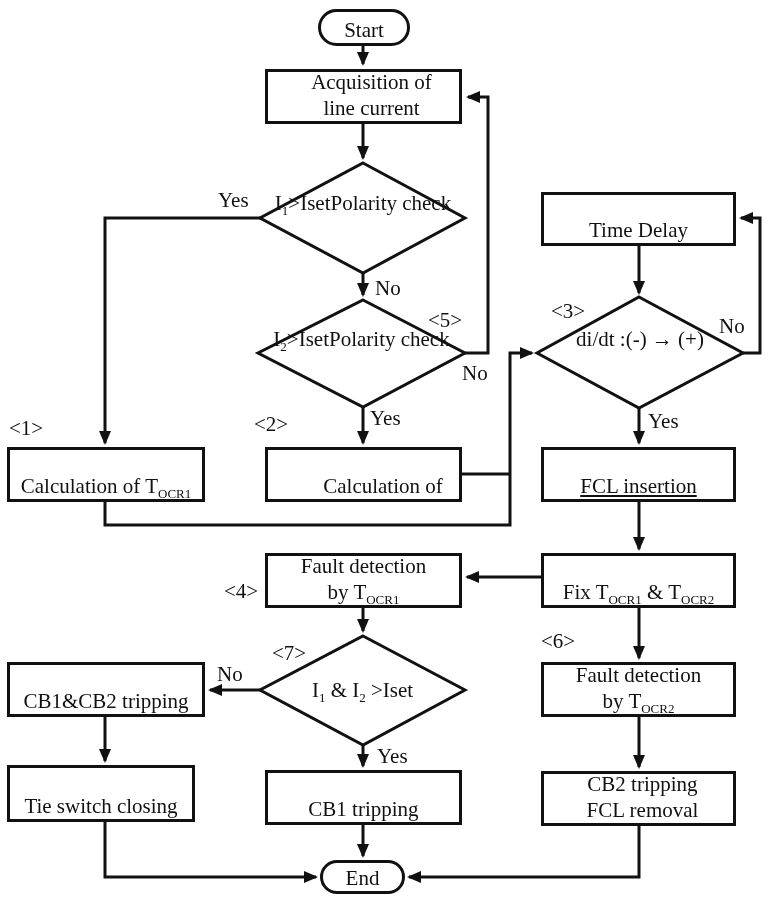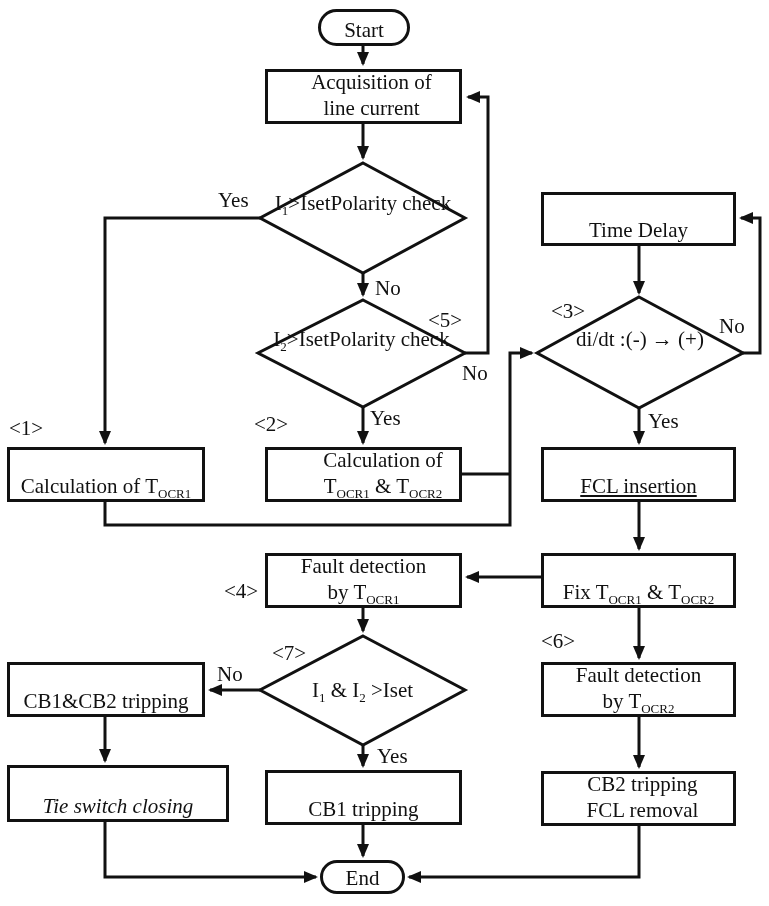--- a/index.html
+++ b/index.html
@@ -102,21 +102,20 @@
   <div class="node" style="left:541px;top:192px;width:195px;height:54px;">
     <span>Time Delay</span>
   </div>
 
   <div class="node" style="left:7px;top:447px;width:198px;height:55px;">
     <div class="ln"><span>Calculation of T</span><sub>OCR1</sub></div>
   </div>
 
   <div class="node" style="left:265px;top:447px;width:197px;height:55px;padding-left:39px;">
     <div class="ln">Calculation of</div>
-    <div class="ln"><span>T</span><sub>OCR1</sub><span> &amp; T</span><sub>OCR2</sub></div>
   </div>
 
   <div class="node" style="left:541px;top:447px;width:195px;height:55px;text-decoration:underline;">
     <span>FCL insertion</span>
   </div>
 
   <div class="node" style="left:541px;top:553px;width:195px;height:55px;">
     <div class="ln"><span>Fix T</span><sub>OCR1</sub><span> &amp; T</span><sub>OCR2</sub></div>
   </div>
 
@@ -127,21 +126,21 @@
 
   <div class="node" style="left:541px;top:662px;width:195px;height:55px;">
     <div class="ln">Fault detection</div>
     <div class="ln"><span>by T</span><sub>OCR2</sub></div>
   </div>
 
   <div class="node" style="left:7px;top:662px;width:198px;height:55px;">
     <span>CB1&amp;CB2 tripping</span>
   </div>
 
-  <div class="node" style="left:7px;top:765px;width:222px;height:57px;font-style:italic;">
+  <div class="node" style="left:7px;top:765px;width:188px;height:57px;">
     <span>Tie switch closing</span>
   </div>
 
   <div class="node" style="left:265px;top:770px;width:197px;height:55px;">
     <span>CB1 tripping</span>
   </div>
 
   <div class="node" style="left:541px;top:771px;width:195px;height:55px;padding-left:8px;">
     <div class="ln">CB2 tripping</div>
     <div class="ln">FCL removal</div>

